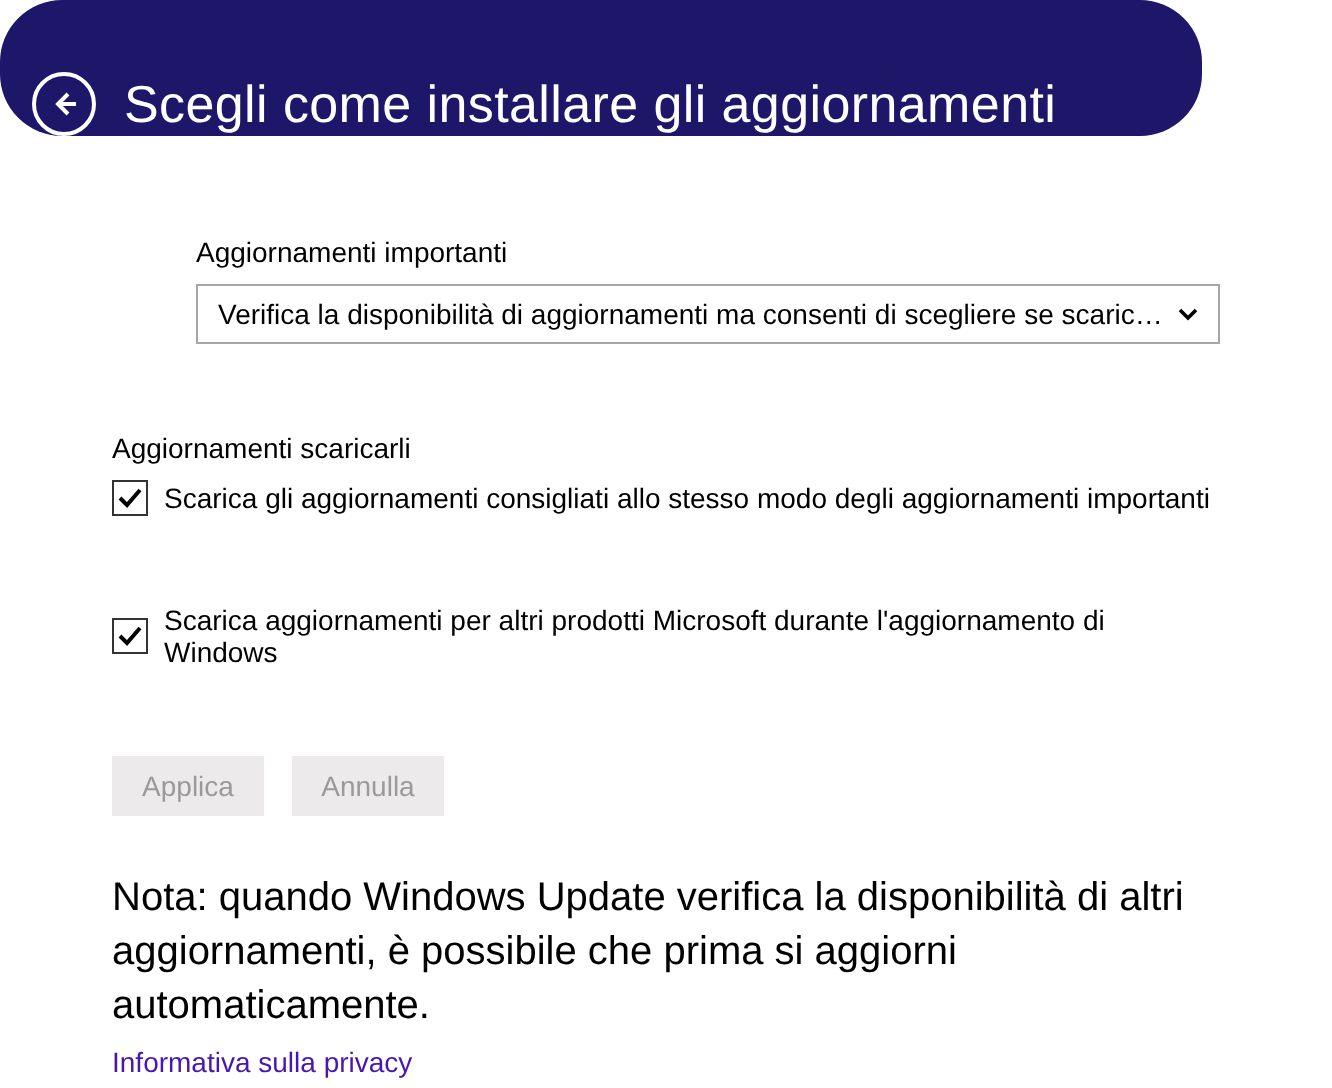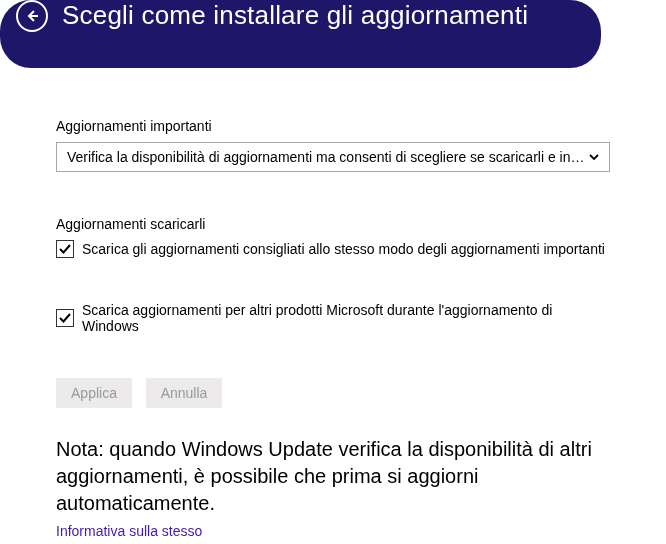--- a/index.html
+++ b/index.html
@@ -9,21 +9,21 @@
     font-family: "Segoe UI", Tahoma, sans-serif;
     background: #fff;
     overflow: hidden;
   }
   .header {
     background: #1e1668;
     color: #fff;
     width: 601px;
     height: 68px;
     display: flex;
-    align-items: flex-start;
+    align-items: flex-end;
     padding-left: 16px;
     border-radius: 31px;
   }
   .back-circle {
     width: 32px;
     height: 32px;
     border: 2px solid #fff;
     border-radius: 50%;
     display: flex;
     align-items: center;
@@ -61,21 +61,21 @@
   .dropdown-text {
     white-space: nowrap;
     overflow: hidden;
     text-overflow: ellipsis;
     flex: 1;
   }
   .chevron svg { display: block; }
   .group {
     margin-top: 44px;
   }
-  .group.first { margin-top: 0; }
+  .group.first { margin-top: 0; margin-left: 42px; }
   .checkbox-row {
     display: flex;
     align-items: center;
     margin-top: 6px;
   }
   .checkbox {
     width: 18px;
     height: 18px;
     border: 1px solid #333;
     margin-right: 8px;
@@ -174,15 +174,15 @@
       <span class="checkbox-label">Scarica aggiornamenti per altri prodotti Microsoft durante l'aggiornamento di Windows</span>
     </div>
   </div>
 
   <div class="buttons">
     <button class="btn">Applica</button>
     <button class="btn">Annulla</button>
   </div>
 
   <div class="note">Nota: quando Windows Update verifica la disponibilità di altri aggiornamenti, è possibile che prima si aggiorni automaticamente.</div>
-  <div class="privacy-link">Informativa sulla stesso</div>
+  <div class="privacy-link">Informativa sulla privacy</div>
 
 </div>
 
 </body></html>

